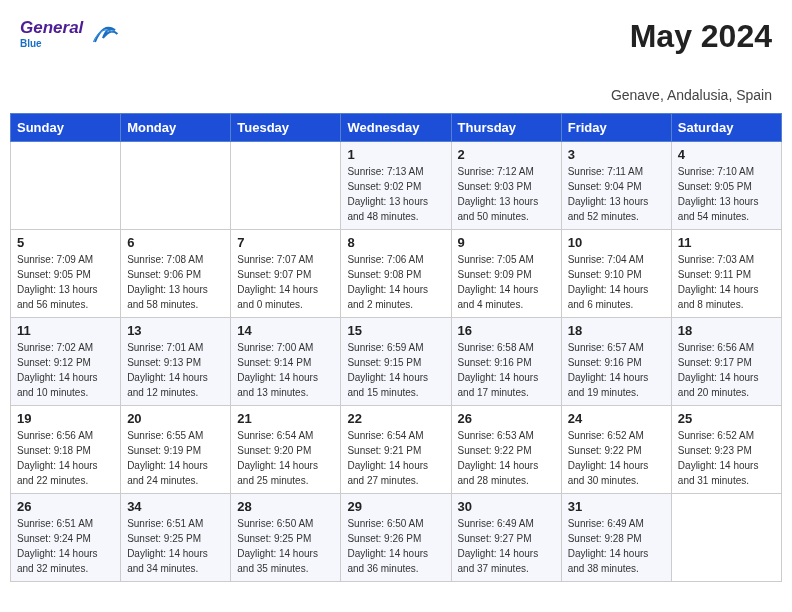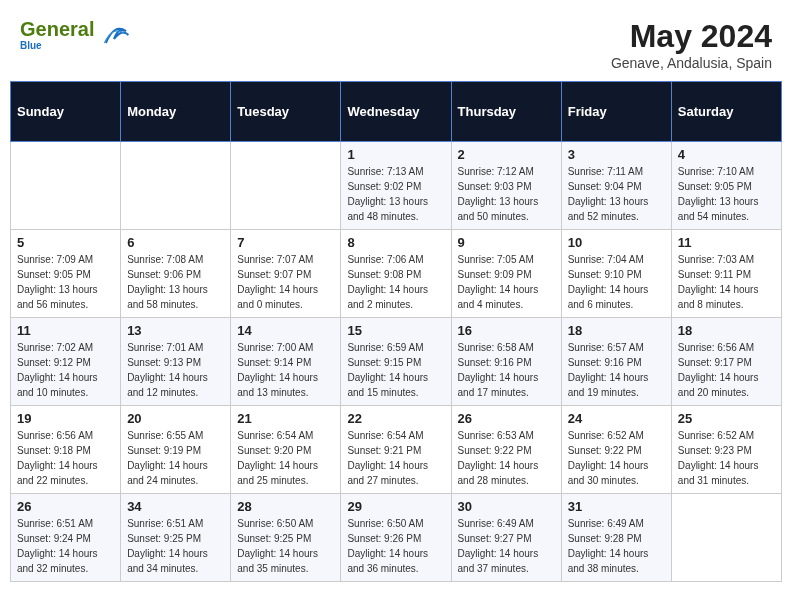--- a/index.html
+++ b/index.html
@@ -32,32 +32,33 @@
       text-align: right;
     }
     .title-block .month-year {
       font-size: 32px;
       font-weight: bold;
       color: #222;
     }
     .title-block .location {
       font-size: 14px;
       color: #444;
+      margin-top: 32px;
     }
     table {
       width: 100%;
       border-collapse: collapse;
       margin-top: 6px;
     }
     thead tr th {
-      background-color: #0f172a;
+      background-color: #1d4ed8;
       color: #fff;
       font-size: 13px;
       font-weight: bold;
-      padding: 22px 6px;
+      padding: 6px 6px;
       text-align: left;
       border: 1px solid #5580d0;
     }
     tbody tr td {
       border: 1px solid #ccc;
       vertical-align: top;
       padding: 5px 6px;
       font-size: 10.5px;
       color: #222;
       width: 14.28%;
@@ -84,21 +85,21 @@
     .empty-cell {
       background: #fff !important;
     }
   </style>
 </head>
 <body>
 
 <div class="header">
   <div class="logo">
     <div style="display:flex;flex-direction:column;line-height:1.1;">
-      <span style="font-size:20px;font-weight:bold;color:#4d7c0f;">General</span>
+      <span style="font-size:17px;font-weight:bold;color:#4c1d95;font-style:italic;">General</span>
       <span style="font-size:10px;font-weight:bold;color:#1a6fc4;">Blue</span>
     </div>
     <svg class="logo-icon" viewBox="0 0 40 40" xmlns="http://www.w3.org/2000/svg">
       <path d="M10 30 Q20 5 35 15 Q25 10 20 25 Q30 12 38 20" fill="none" stroke="#1a6fc4" stroke-width="2.5"></path>
       <path d="M8 30 Q18 8 33 18" fill="none" stroke="#3a8fd4" stroke-width="1.5"></path>
     </svg>
   </div>
   <div class="title-block">
     <div class="month-year">May 2024</div>
     <div class="location">Genave, Andalusia, Spain</div>

